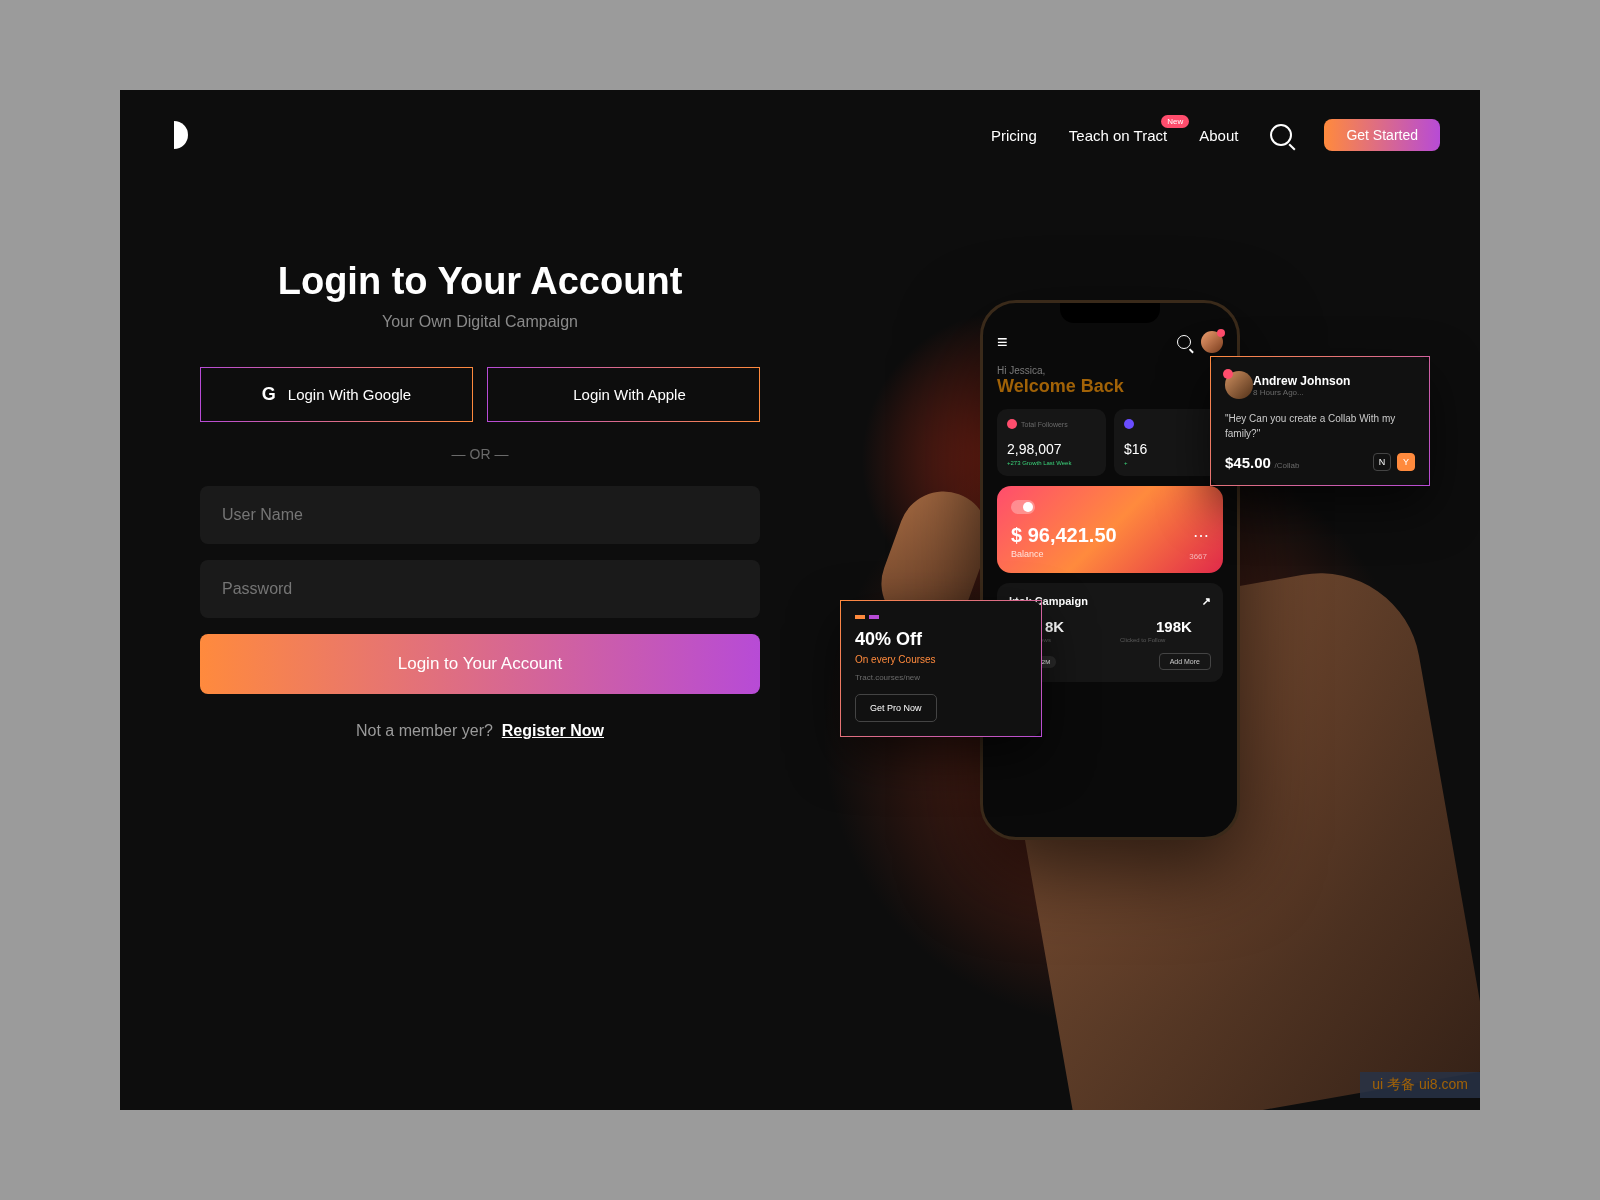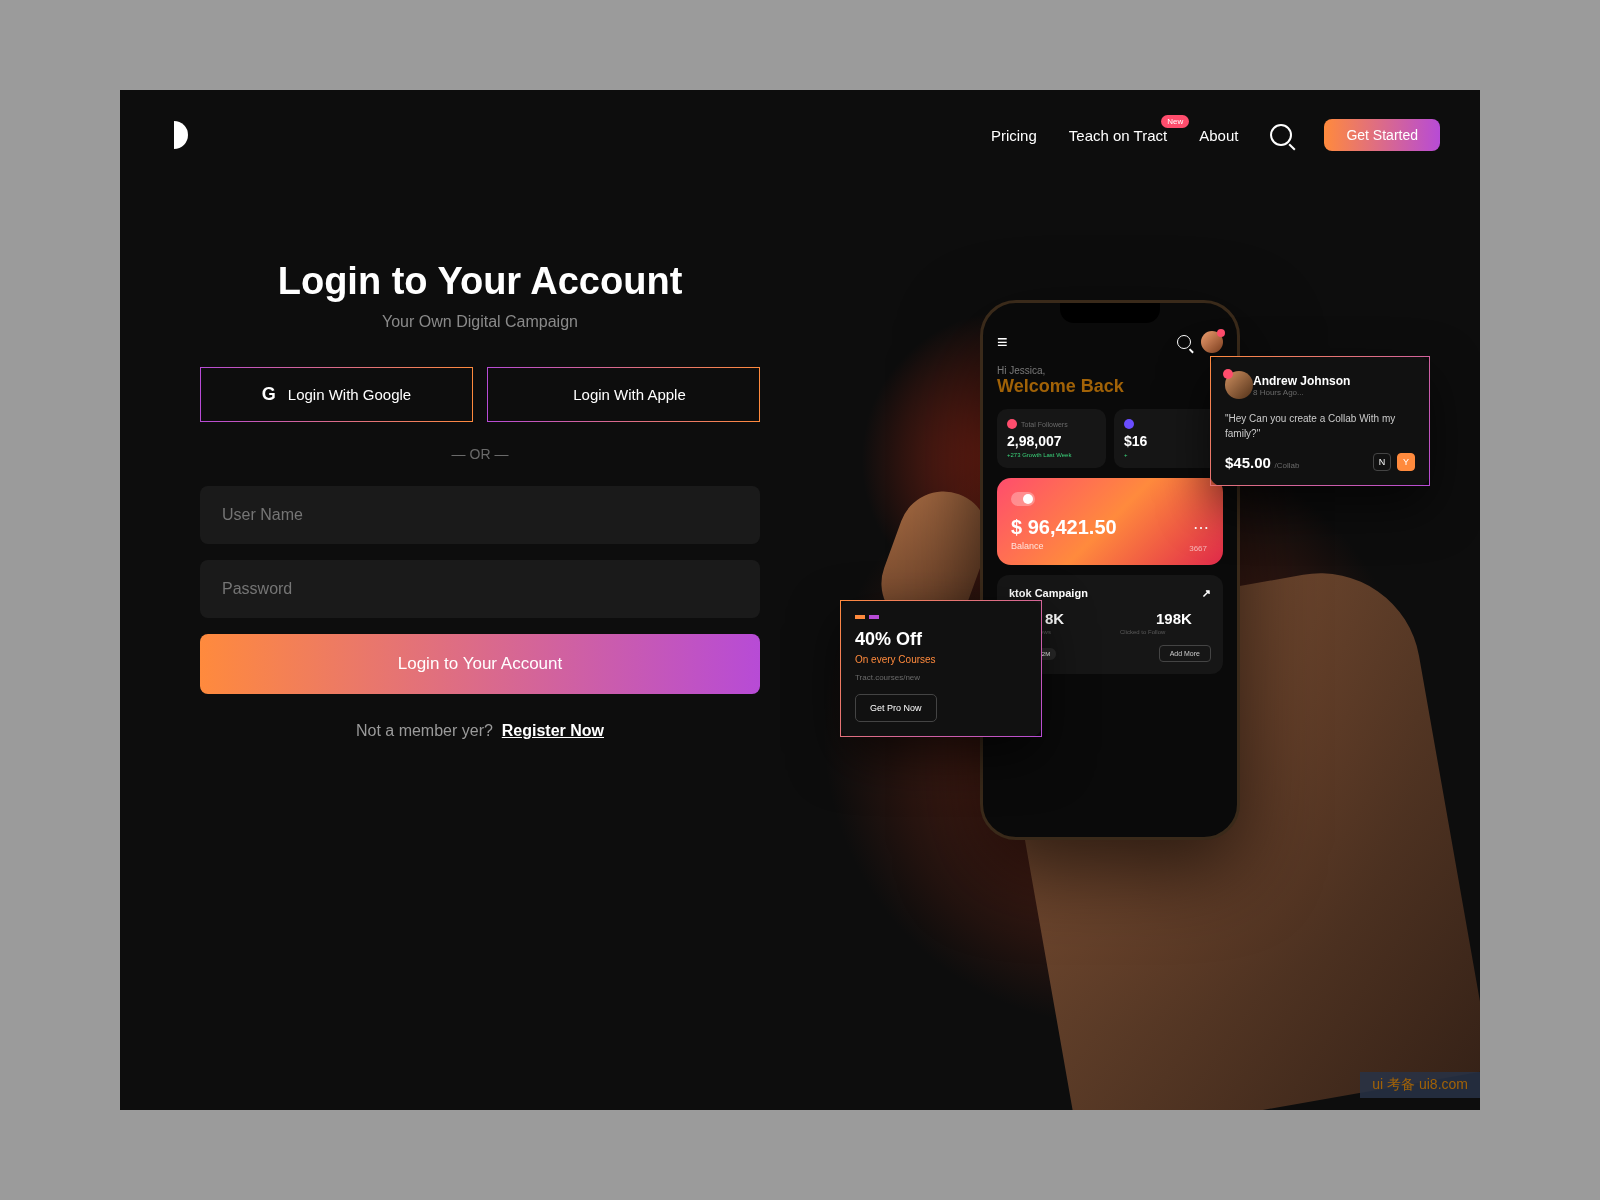--- a/index.html
+++ b/index.html
@@ -335,22 +335,22 @@
   gap: 4px;
 }
 .stat-dot {
   width: 10px; height: 10px;
   border-radius: 50%;
   background: #ff4d6d;
 }
 .stat-val {
   color: #fff;
   font-size: 14px;
-  font-weight: 700;
-  margin-top: 4px;
+  font-weight: 400;
+  margin-top: 12px;
 }
 .stat-growth {
   color: #3ad47a;
   font-size: 6px;
   margin-top: 3px;
 }
 .balance-card {
   background: linear-gradient(135deg, #ff4d6d 0%, #ff8a3d 50%, #e02a4a 100%);
   border-radius: 14px;
   padding: 14px;

